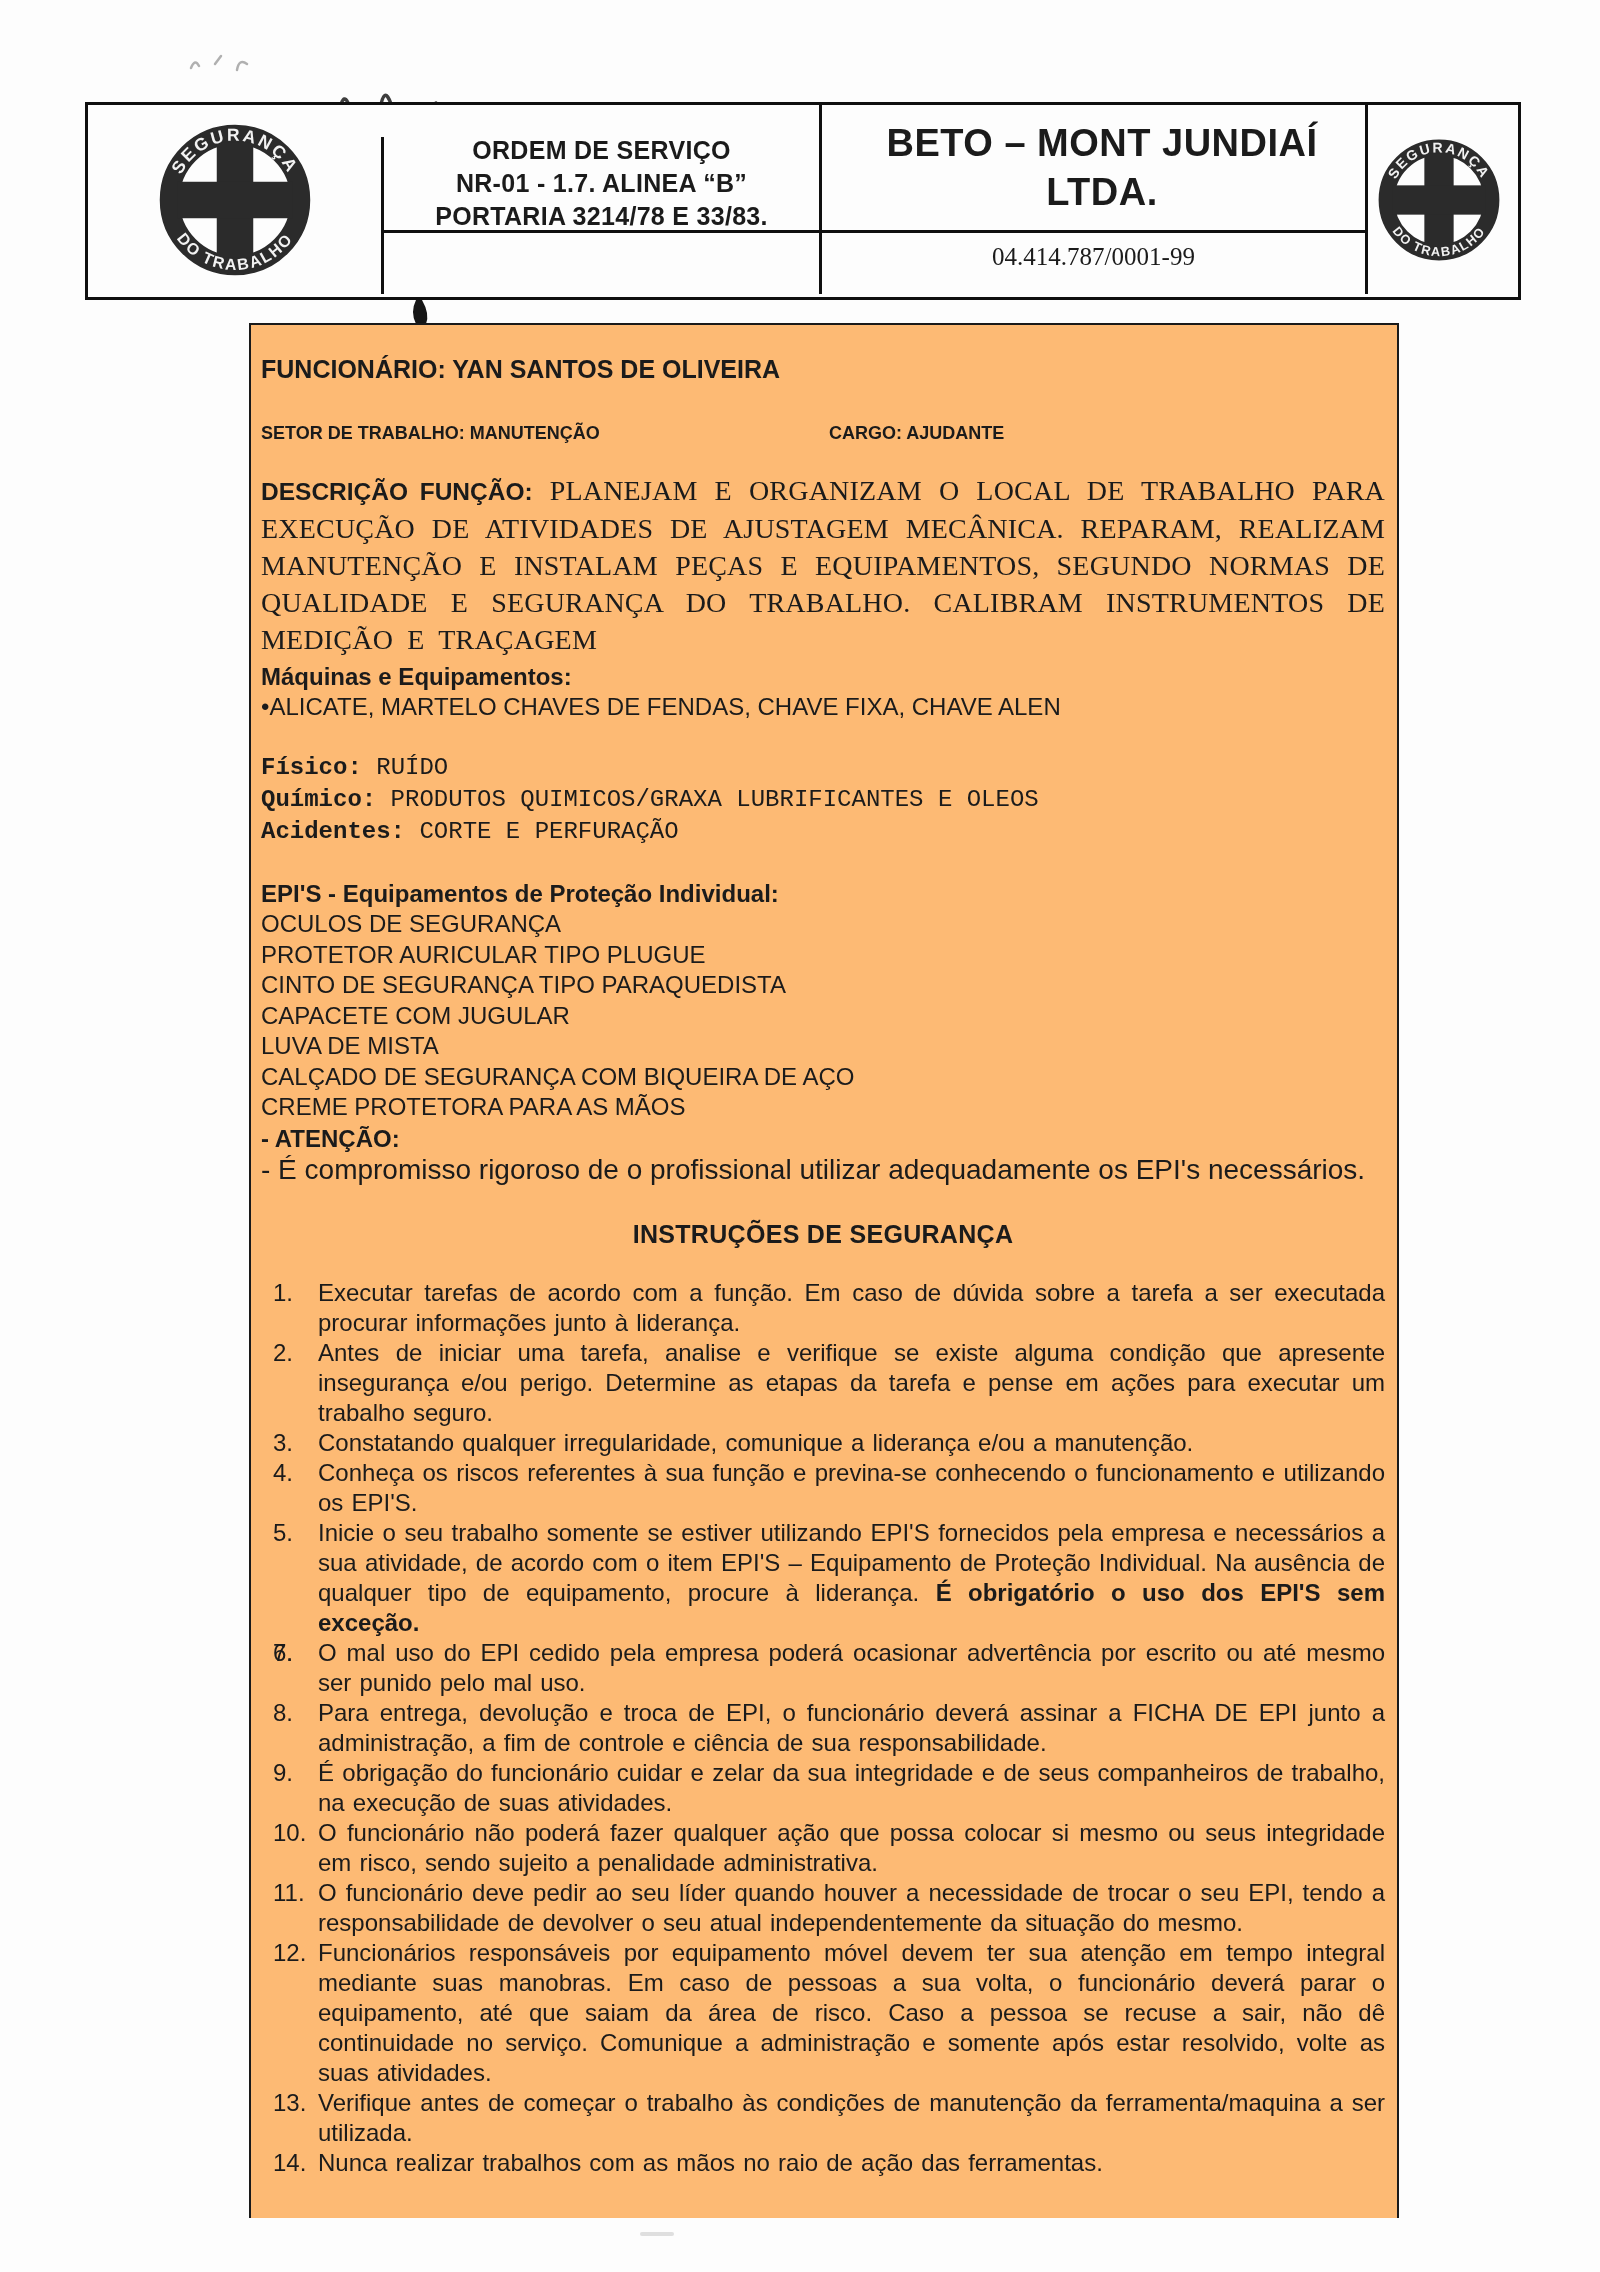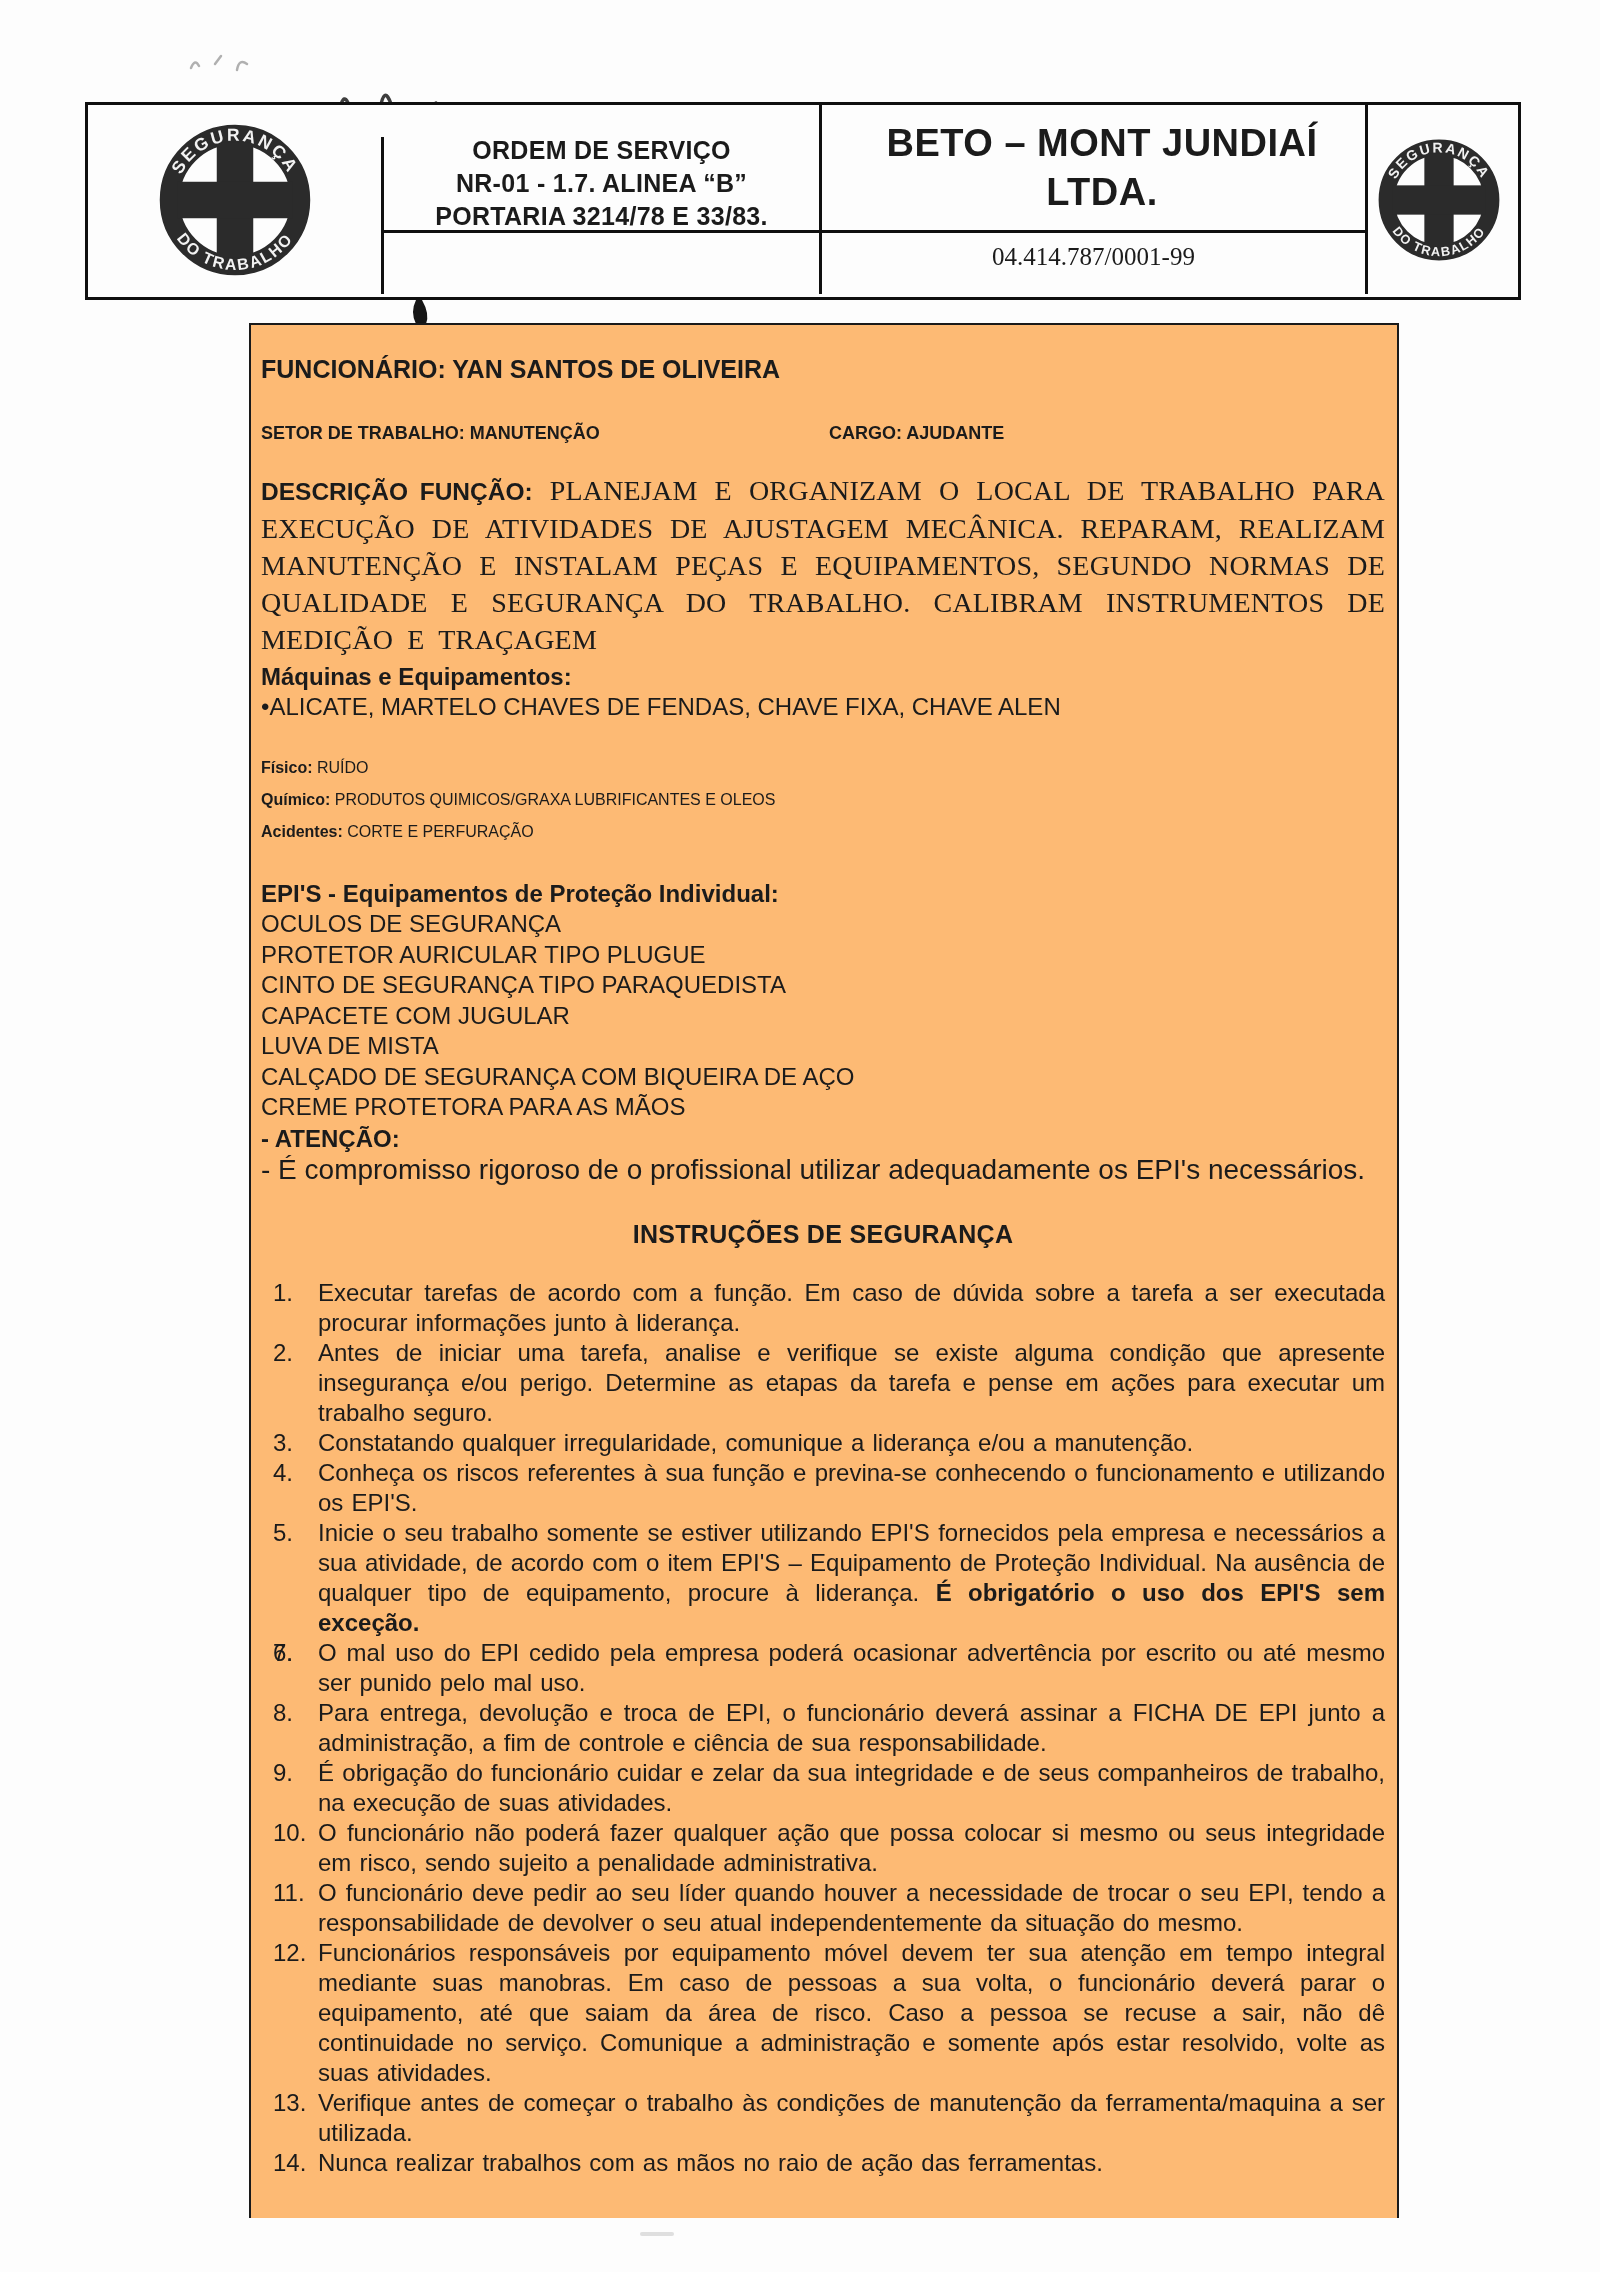--- a/index.html
+++ b/index.html
@@ -53,21 +53,21 @@
   .desc{
     margin-top:25px;
     font-family:"Liberation Serif",serif;
     font-size:28px;line-height:37px;
     text-align:justify;word-spacing:7px;letter-spacing:.2px;
   }
   .desc .lbl{font-family:"Liberation Sans",sans-serif;font-size:24.5px;font-weight:bold;word-spacing:2px;letter-spacing:0;}
   .maq-lbl{font-weight:bold;font-size:24px;line-height:30px;margin-top:4px;}
   .maq-val{font-size:24px;line-height:30px;}
   .risk-list{margin-top:30px;}
-  .risk-row{font-size:16px;line-height:32px;}
+  .risk-row{font-size:24px;line-height:32px;font-family:Liberation Mono, monospace;}
   .risk-row b{font-weight:bold;}
   .epi-block{margin-top:30px;}
   .epi-lbl{font-weight:bold;font-size:24px;line-height:31px;}
   .epi-item{font-size:24px;line-height:30.5px;}
   .atencao-lbl{font-weight:bold;font-size:24px;line-height:31px;}
   .atencao-txt{font-size:28px;line-height:32px;}
   .ins-title{margin-top:33px;text-align:center;font-weight:bold;font-size:25px;line-height:30px;letter-spacing:.3px;}
   .ins-list{margin-top:29px;}
   .ins-item{
     position:relative;padding-left:57px;

